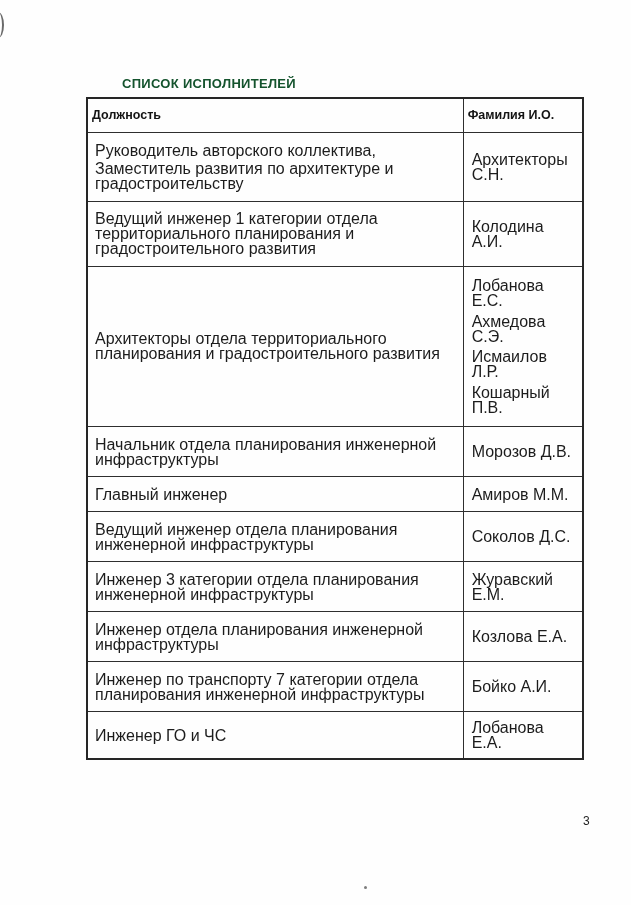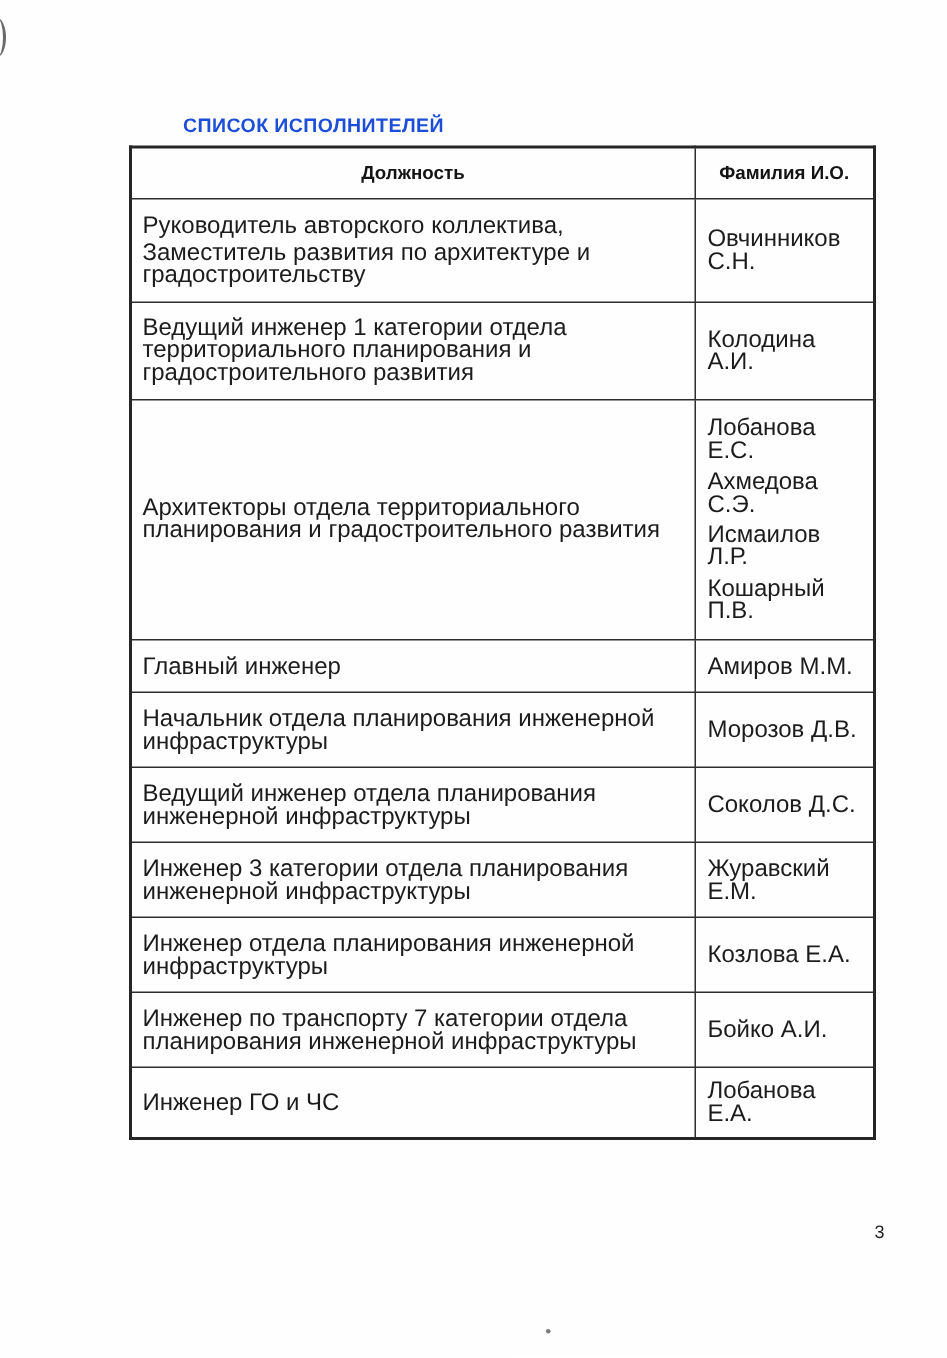--- a/index.html
+++ b/index.html
@@ -30,42 +30,42 @@
     width: 3px; height: 3px;
     background: #7d7d7d;
     border-radius: 50%;
   }
   .doc-title {
     position: absolute;
     left: 122px; top: 76px;
     font-size: 13px;
     font-weight: bold;
     letter-spacing: 0.3px;
-    color: #1d4ed8;
+    color: #14532d;
   }
   table.executors-table {
     position: absolute;
     left: 86px; top: 97px;
     width: 498px;
     border-collapse: collapse;
     table-layout: fixed;
   }
   table.executors-table th,
   table.executors-table td {
     border: 1.5px solid #2e2e2e;
     vertical-align: middle;
     font-size: 16px;
     line-height: 15px;
   }
   table.executors-table { border: 2px solid #262626; }
   th.col-position { width: 364px; }
   th.col-name     { width: 116px; }
   table.executors-table th {
     font-weight: bold;
-    text-align: center;
+    text-align: left;
     padding: 9px 4px;
     font-size: 12.5px;
     color: #141414;
   }
   td.position-cell { padding: 6px 10px 6px 7px; }
   td.name-cell     { padding: 6px 4px 6px 8px; }
   td.position-cell p { margin: 3.5px 0; }
   td.name-cell p     { margin: 2px 0; line-height: 15px; }
   tr.tall-names td.name-cell p { margin: 5.5px 0; }
   .page-number {
@@ -92,21 +92,21 @@
         <th class="col-name">Фамилия И.О.</th>
       </tr>
     </thead>
     <tbody id="table-body">
         <tr>
           <td class="position-cell">
             <p>Руководитель авторского коллектива,</p>
             <p>Заместитель развития по архитектуре и градостроительству</p>
           </td>
           <td class="name-cell">
-            <p>Овчинников С.Н.</p>
+            <p>Архитекторы С.Н.</p>
           </td>
         </tr>
         <tr>
           <td class="position-cell">
             <p>Ведущий инженер 1 категории отдела территориального планирования и градостроительного развития</p>
           </td>
           <td class="name-cell">
             <p>Колодина А.И.</p>
           </td>
         </tr>
@@ -116,32 +116,32 @@
           </td>
           <td class="name-cell">
             <p>Лобанова Е.С.</p>
             <p>Ахмедова С.Э.</p>
             <p>Исмаилов Л.Р.</p>
             <p>Кошарный П.В.</p>
           </td>
         </tr>
         <tr>
           <td class="position-cell">
+            <p>Начальник отдела планирования инженерной инфраструктуры</p>
+          </td>
+          <td class="name-cell">
+            <p>Морозов Д.В.</p>
+          </td>
+        </tr>
+        <tr>
+          <td class="position-cell">
             <p>Главный инженер</p>
           </td>
           <td class="name-cell">
             <p>Амиров М.М.</p>
-          </td>
-        </tr>
-        <tr>
-          <td class="position-cell">
-            <p>Начальник отдела планирования инженерной инфраструктуры</p>
-          </td>
-          <td class="name-cell">
-            <p>Морозов Д.В.</p>
           </td>
         </tr>
         <tr>
           <td class="position-cell">
             <p>Ведущий инженер отдела планирования инженерной инфраструктуры</p>
           </td>
           <td class="name-cell">
             <p>Соколов Д.С.</p>
           </td>
         </tr>

